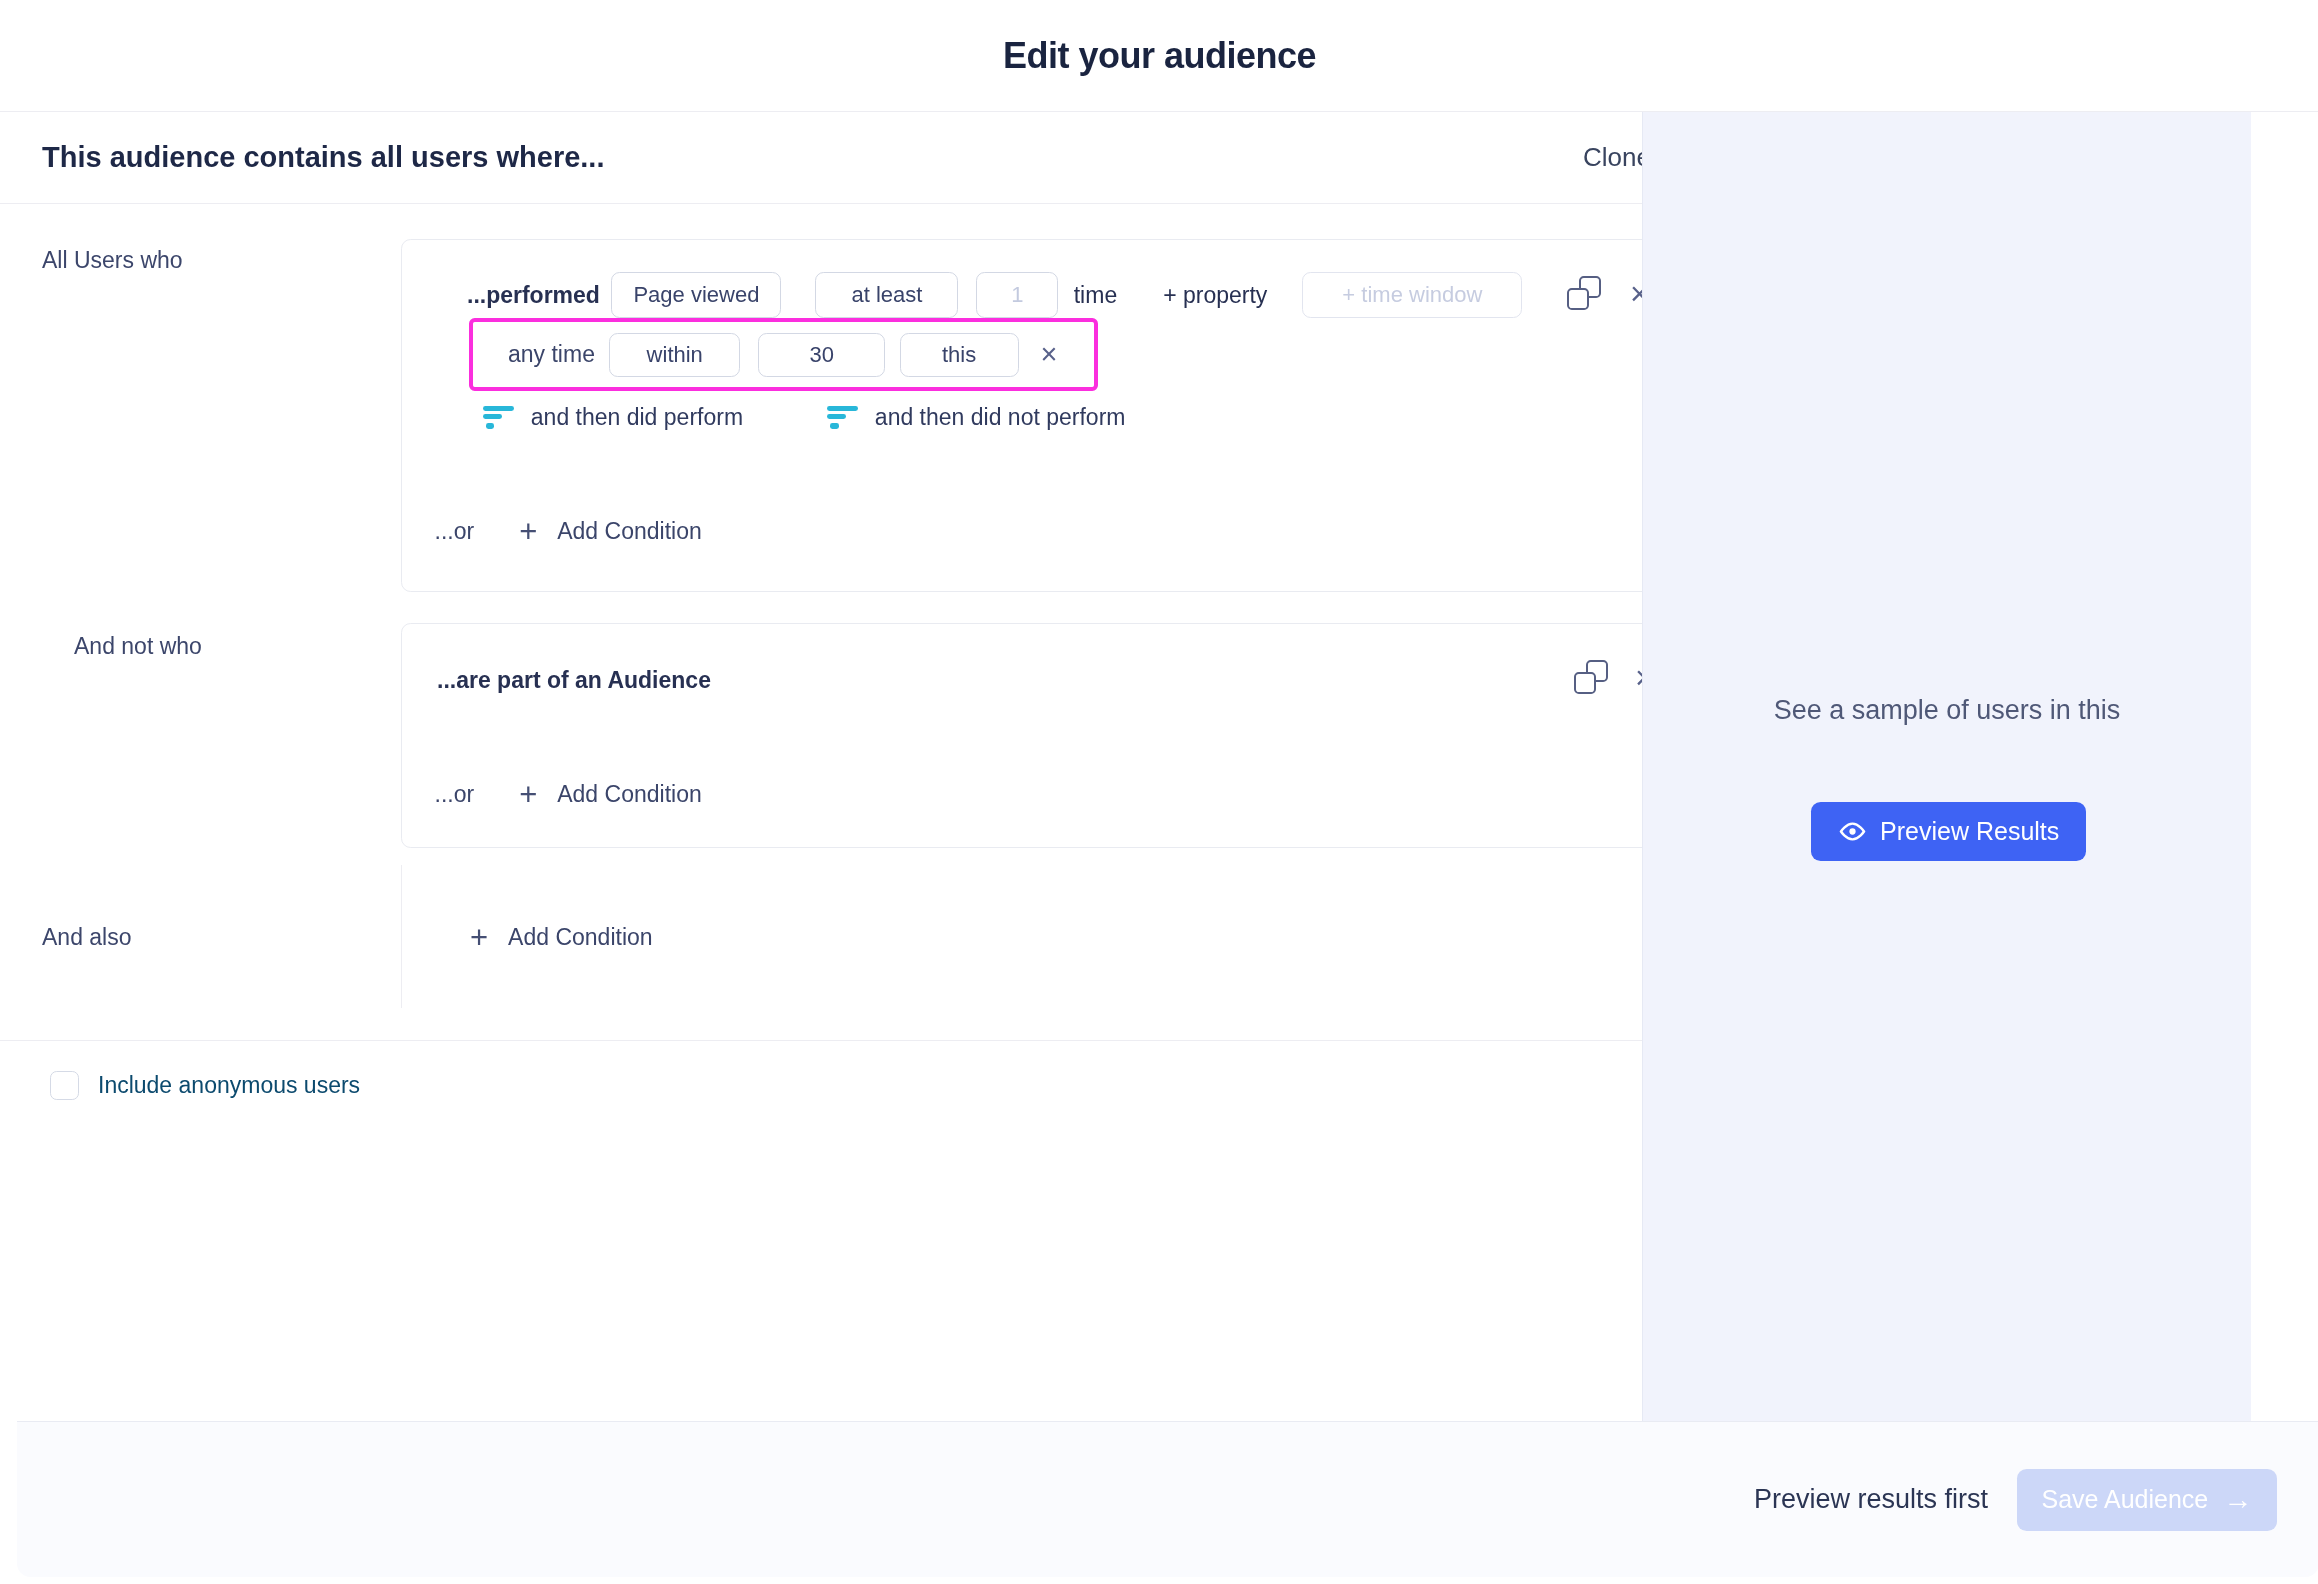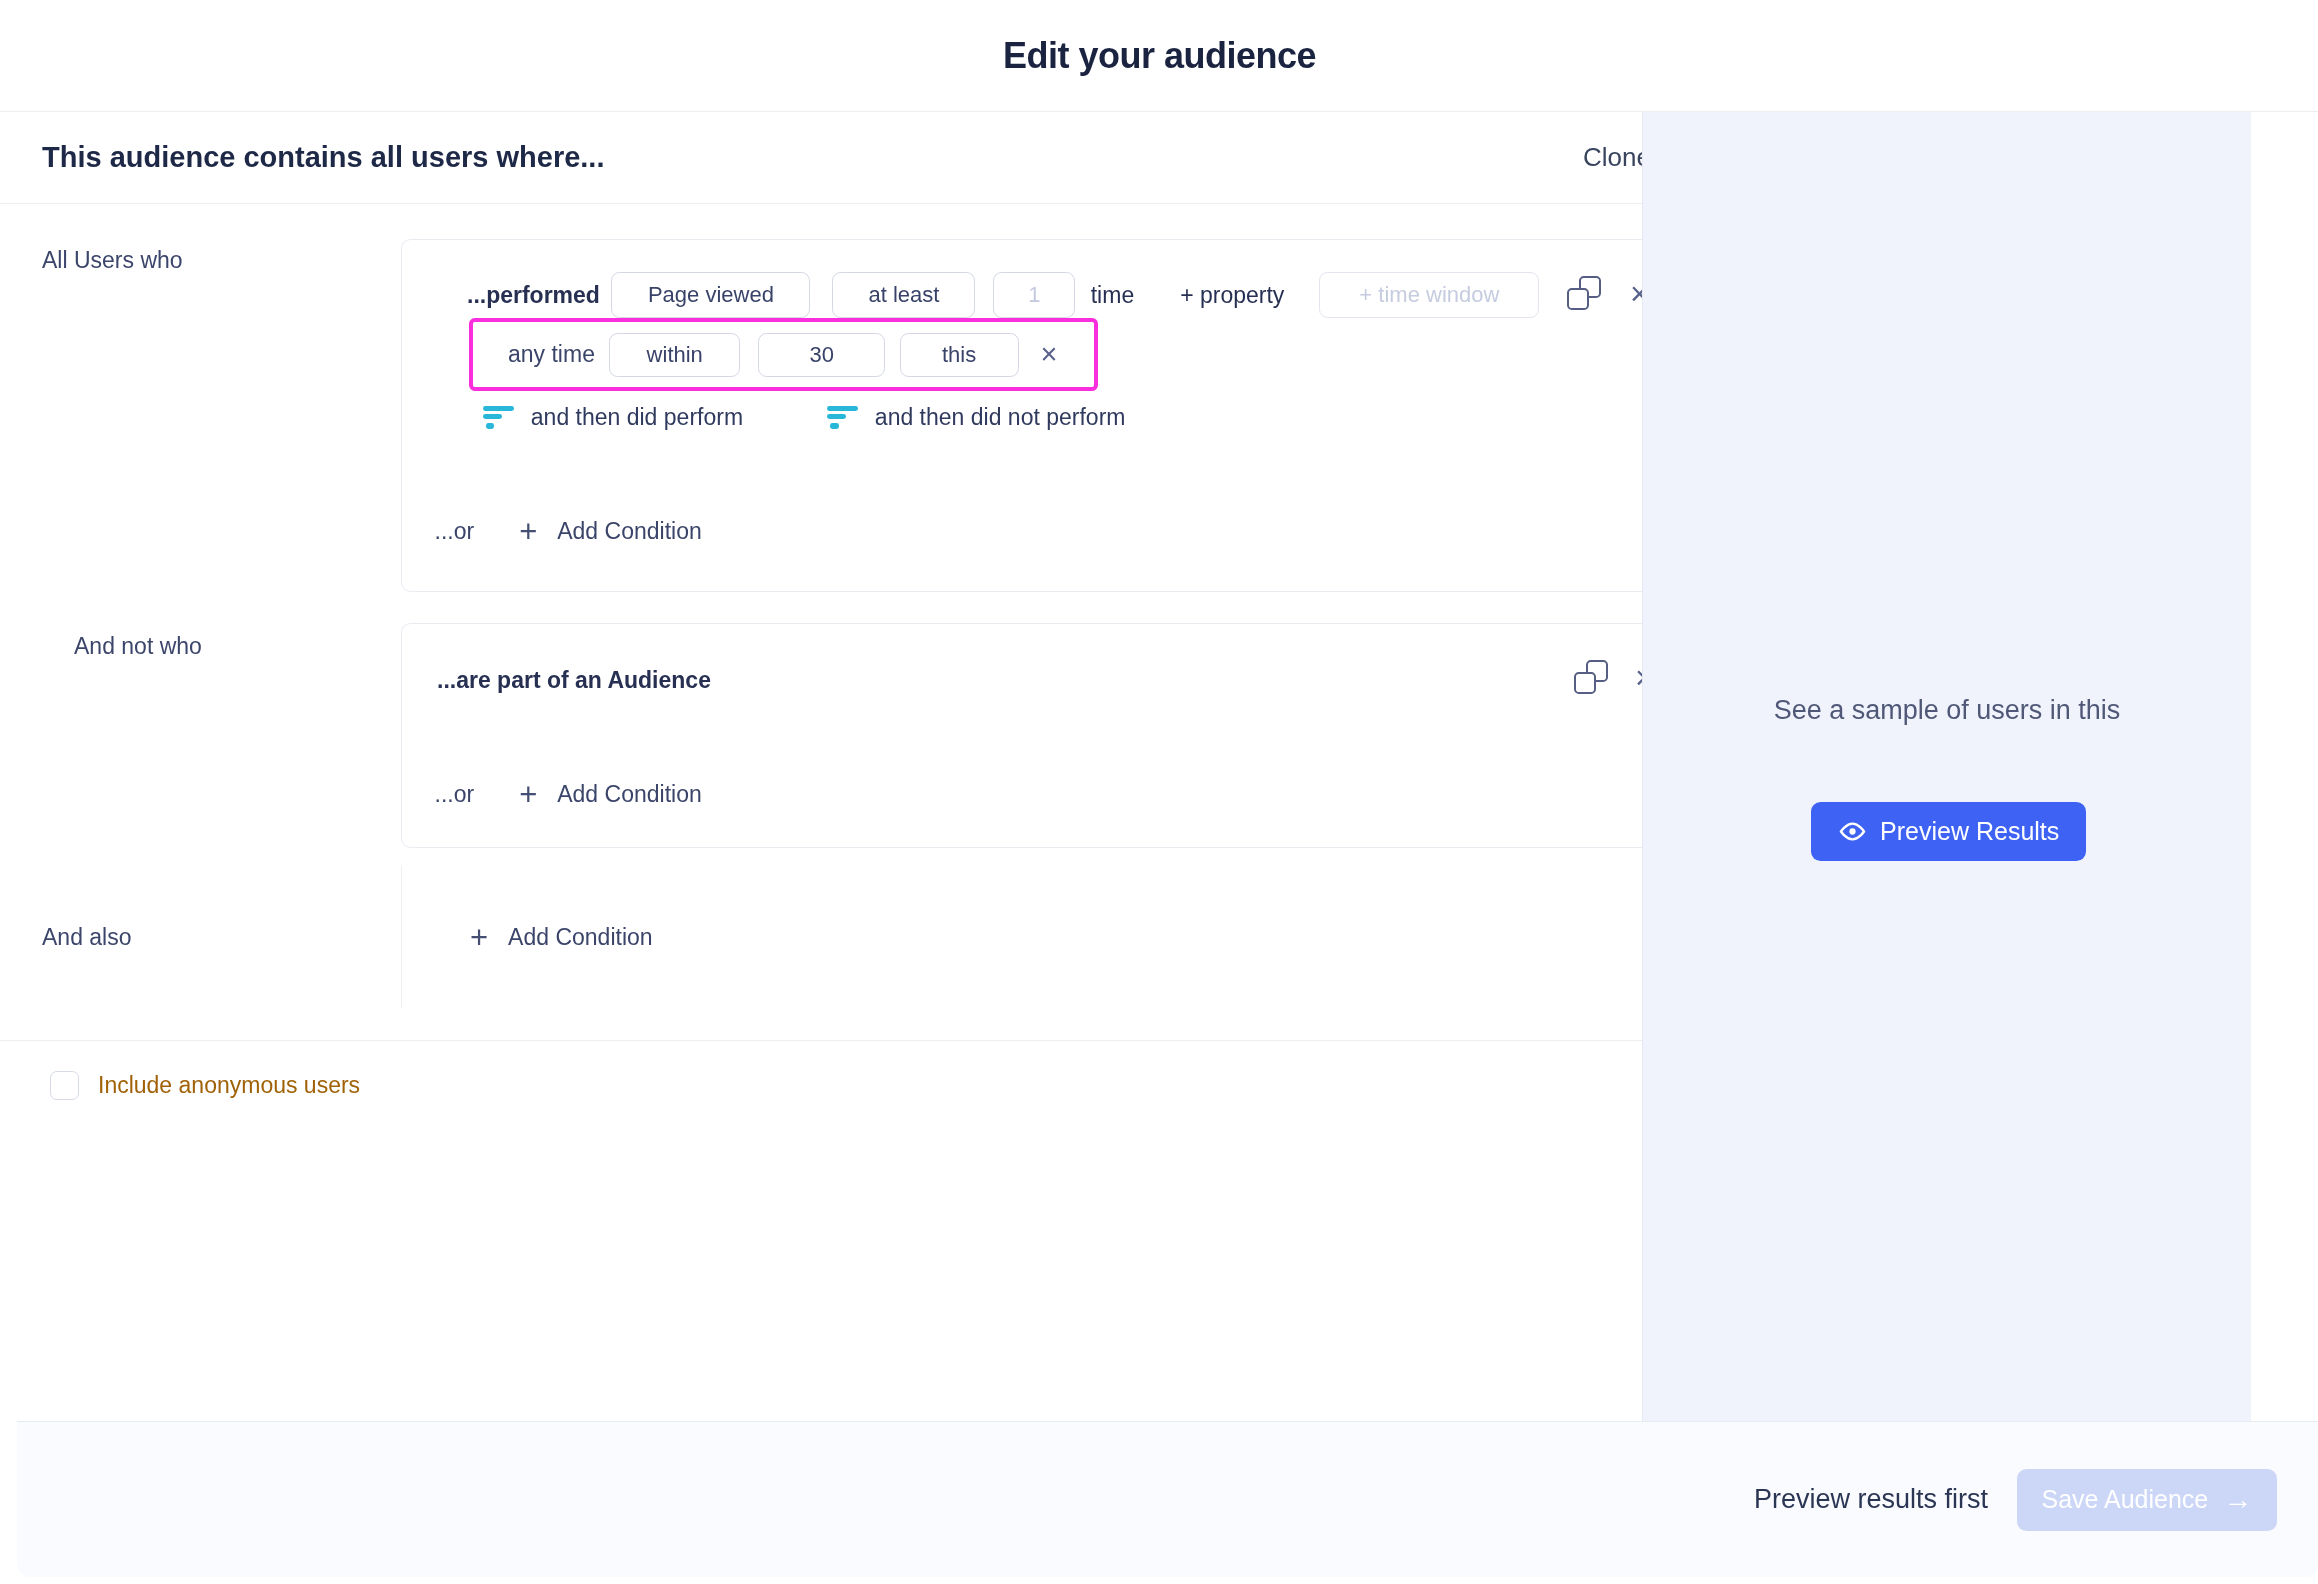--- a/index.html
+++ b/index.html
@@ -84,21 +84,21 @@
     overflow:hidden; white-space:nowrap; background:#fff; cursor:text; }
 
   
   .vline { position:absolute; left:401px; top:865px; width:1px; height:143px; background:#ededf2; }
   .hdivider { position:absolute; left:0; top:1040px; width:1710px; height:1px; background:#ededf2; }
 
   
   .anon-row { position:absolute; left:50px; top:1071px; display:flex; align-items:center; }
   .checkbox { width:29px; height:29px; border:1.9px solid #d5dae6; border-radius:6.7px;
     background:#fff; cursor:pointer; }
-  .anon-row span { margin-left:19px; font-size:23px; color:#a16207; }
+  .anon-row span { margin-left:19px; font-size:23px; color:#0c4a6e; }
 
   
   .footer { position:absolute; left:17px; right:0; top:1421px; height:156px;
     background:#fafbfe; border-top:1.9px solid #e9ebf3;
     border-bottom-left-radius:13.4px; border-bottom-right-radius:13.4px;
     display:flex; align-items:center; justify-content:flex-end; padding-right:42px; }
   .footer .hint { font-size:27px; color:#2b3554; margin-right:29px; }
   .save-btn { width:260px; height:62px; background:#ccd7f8; border:none; border-radius:9.6px;
     color:#ffffff; font-size:25px; display:flex; align-items:center; justify-content:center;
     cursor:default; font-family:"Liberation Sans", sans-serif; }
@@ -118,21 +118,21 @@
     <button class="clone-btn">Clone</button>
   </div>
 
   <div class="grp-label" style="left:42px; top:247px;">All Users who</div>
   <div class="grp-label" style="left:74px; top:633px;">And not who</div>
   <div class="grp-label" style="left:42px; top:924px;">And also</div>
 
   <div class="cond-card card-1">
     <div class="flex-row" style="left:65px; top:32px; height:46px;">
       <span class="bold-prefix" style="margin-right:11.5px;">...performed</span>
-      <button class="pill" style="width:199px; margin-right:22px;">Page viewed</button>
+      <button class="pill" style="width:170px; margin-right:34px;">Page viewed</button>
       <button class="pill" style="width:143px; margin-right:18px;">at least</button>
       <div class="pill muted" style="width:82px; margin-right:15.3px; cursor:text;">1</div>
       <span class="plain-label" style="margin-right:46px;">time</span>
       <span class="plain-label" style="margin-right:35px; cursor:pointer;">+ property</span>
       <div class="pill placeholder-pill" style="width:220px; cursor:text;">+ time window</div>
     </div>
 
     <span class="copy-icon" style="left:1165px; top:36px;">
       <i class="back"></i>
         <i class="front"></i>

